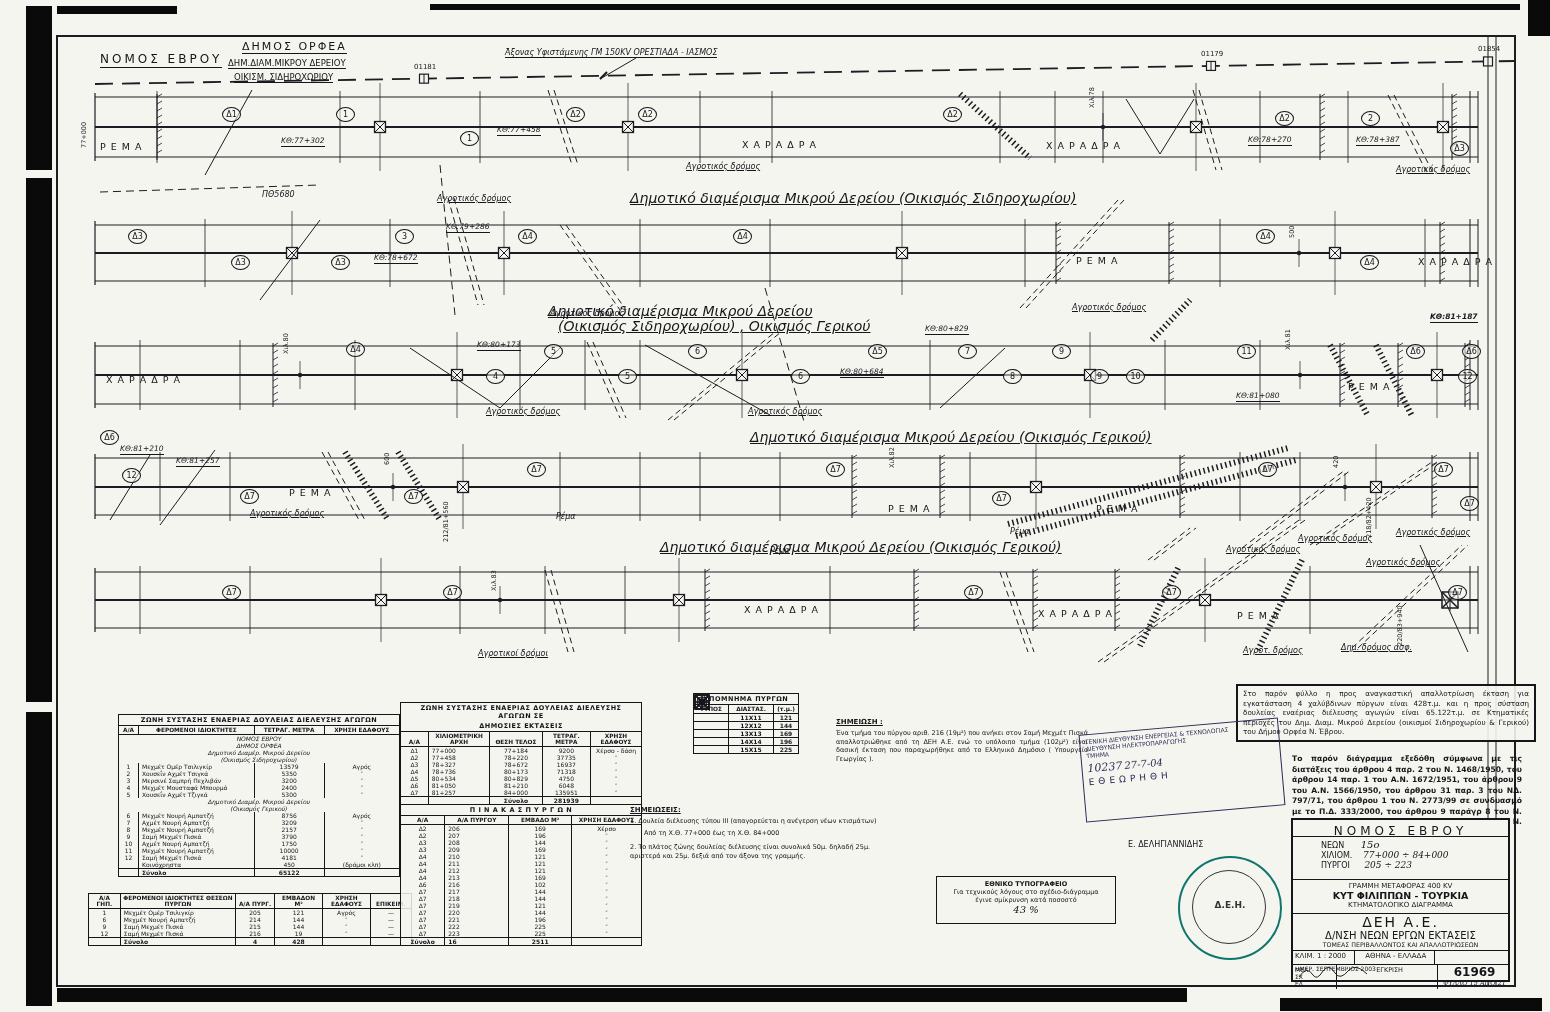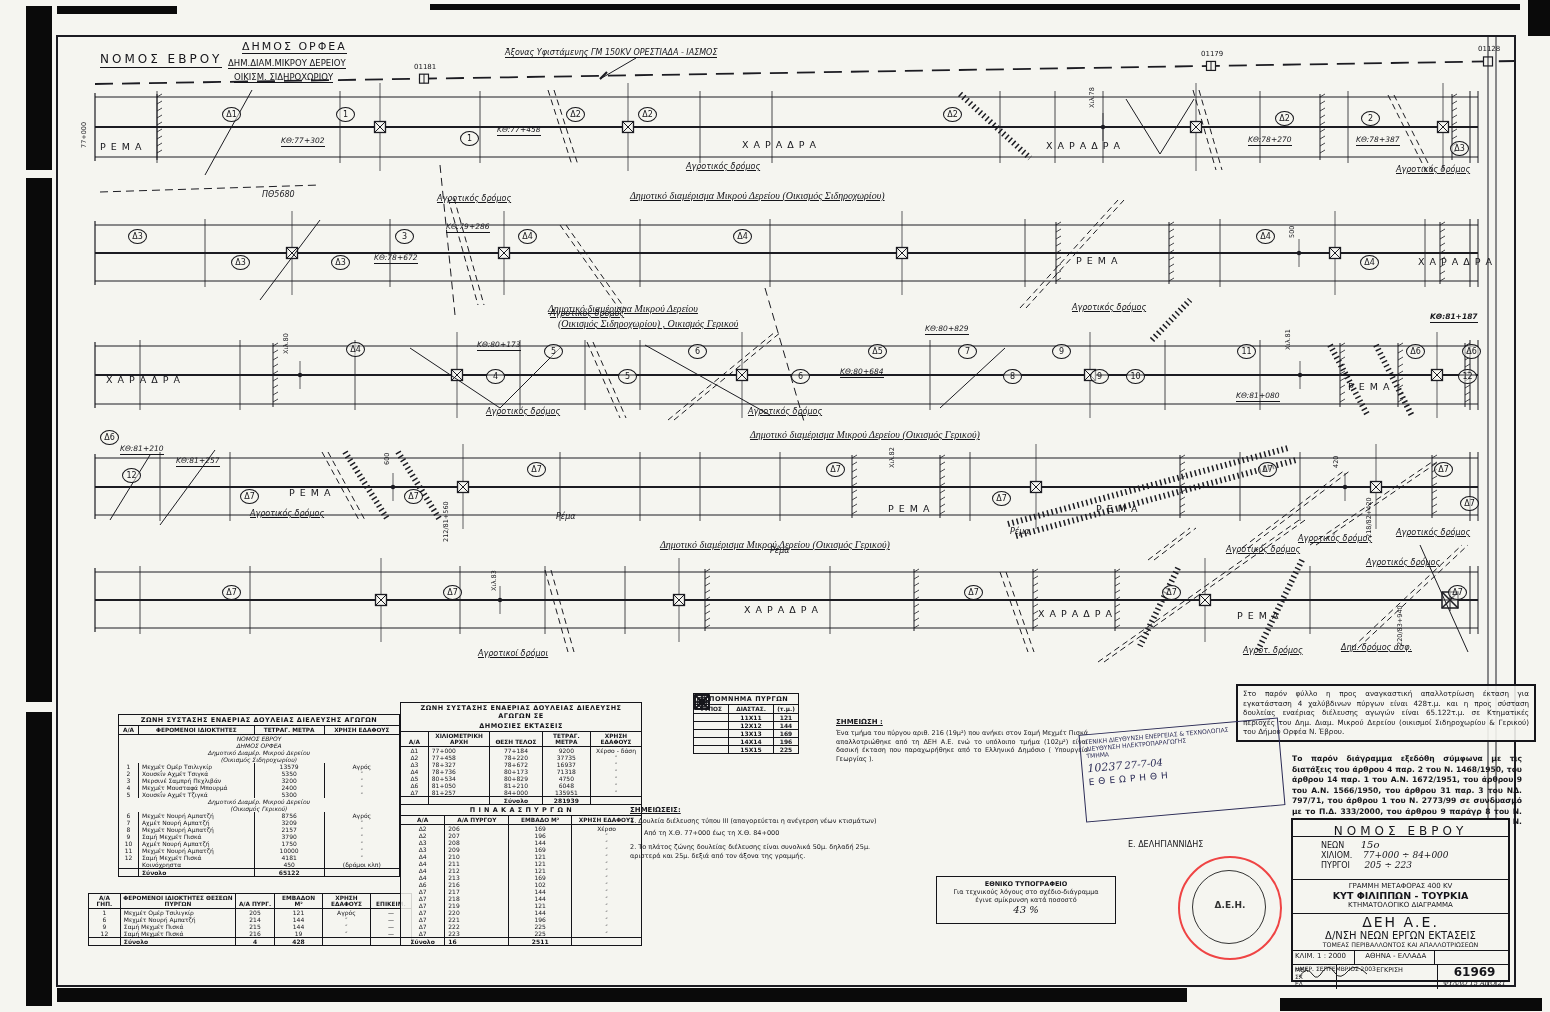--- a/index.html
+++ b/index.html
@@ -8,21 +8,21 @@
   svg{position:absolute;left:0;top:0;}
   .lbl{position:absolute;white-space:nowrap;color:#15151a;z-index:5;}
   .c{min-width:13px;height:13px;line-height:13px;border:1.2px solid #15151a;border-radius:50%;
      text-align:center;font-size:8px;padding:0 2px;background:rgba(245,245,240,.55);}
   .u{font-size:7.5px;font-style:italic;border-bottom:1px solid #15151a;padding-bottom:1px;}
   .iu{font-size:8px;font-style:italic;text-decoration:underline;}
   .i{font-size:8px;font-style:italic;}
   .sp{font-size:9.5px;letter-spacing:5px;}
   .v{font-size:6.5px;transform:rotate(-90deg);transform-origin:left bottom;}
   .m{font-size:7px;}
-  .h{font-size:10px;font-style:italic;text-decoration:underline;font-family:Liberation Serif, serif;}
+  .h{font-size:14px;font-style:italic;text-decoration:underline;}
   .hdrblk div{position:absolute;white-space:nowrap;}
   .tbl{position:absolute;border:1.5px solid #15151a;font-size:6px;background:rgba(245,245,240,.85);z-index:6;}
   .tbl .ttl{border-bottom:1px solid #15151a;text-align:center;font-size:6.5px;font-weight:bold;
             padding:1px 2px;letter-spacing:.5px;}
   .tbl table{border-collapse:collapse;width:100%;}
   .tbl th{border-bottom:1px solid #15151a;font-size:5.8px;font-weight:bold;padding:1px 2px;vertical-align:bottom;}
   .tbl td{padding:0 3px;line-height:7px;font-size:6px;}
   .tbl td+td,.tbl th+th{border-left:1px solid #15151a;}
   .tbl tr.sec td{text-align:center;font-style:italic;border-left:none;}
   .tbl tr.tot td{border-top:1px solid #15151a;font-weight:bold;}
@@ -578,21 +578,21 @@
       <div class="lbl iu" style="left: 1243px; top: 646px;">Αγροτ. δρόμος</div>
       <div class="lbl iu" style="left: 1341px; top: 643px;">Δημ. δρόμος ασφ.</div>
       <div class="lbl v" style="left: 1404px; top: 638px;">220/83+940</div>
       <div class="lbl h" style="left: 630px; top: 190px;">Δημοτικό διαμέρισμα Μικρού Δερείου (Οικισμός Σιδηροχωρίου)</div>
       <div class="lbl h" style="left: 548px; top: 303px;">Δημοτικό διαμέρισμα Μικρού Δερείου</div>
       <div class="lbl h" style="left: 558px; top: 318px;">(Οικισμός Σιδηροχωρίου) , Οικισμός Γερικού</div>
       <div class="lbl h" style="left: 750px; top: 429px;">Δημοτικό διαμέρισμα Μικρού Δερείου (Οικισμός Γερικού)</div>
       <div class="lbl h" style="left: 660px; top: 539px;">Δημοτικό διαμέρισμα Μικρού Δερείου (Οικισμός Γερικού)</div>
       <div class="lbl m" style="left: 414px; top: 62.6711px;">01181</div>
       <div class="lbl m" style="left: 1201px; top: 49.9239px;">01179</div>
-      <div class="lbl m" style="left: 1478px; top: 45.4373px;">01128</div>
+      <div class="lbl m" style="left: 1478px; top: 45.4373px;">01854</div>
     </div>
 
 <div class="tbl" style="left:118px;top:714px;width:280px;">
   <div class="ttl">ΖΩΝΗ ΣΥΣΤΑΣΗΣ ΕΝΑΕΡΙΑΣ ΔΟΥΛΕΙΑΣ ΔΙΕΛΕΥΣΗΣ ΑΓΩΓΩΝ</div>
   <table>
         <thead>
           <tr>
             <th>Α/Α</th>
             <th>ΦΕΡΟΜΕΝΟΙ  ΙΔΙΟΚΤΗΤΕΣ</th>
             <th>ΤΕΤΡΑΓ. ΜΕΤΡΑ</th>
@@ -1053,21 +1053,21 @@
   <div style="font-size:6px;">ΓΕΝΙΚΗ ΔΙΕΥΘΥΝΣΗ ΕΝΕΡΓΕΙΑΣ &amp; ΤΕΧΝΟΛΟΓΙΑΣ</div>
   <div style="font-size:6px;">ΔΙΕΥΘΥΝΣΗ ΗΛΕΚΤΡΟΠΑΡΑΓΩΓΗΣ</div>
   <div style="font-size:6px;">ΤΜΗΜΑ</div>
   <div style="margin-top:3px;">
     <span class="script" style="font-size:11px;">10237</span>
     <span class="script" style="font-size:10px;">27-7-04</span>
   </div>
   <div style="font-size:9px;letter-spacing:4px;margin-top:2px;">ΕΘΕΩΡΗΘΗ</div>
 </div>
 <div class="lbl" style="left:1128px;top:840px;font-size:8px;z-index:7;">Ε. ΔΕΛΗΓΙΑΝΝΙΔΗΣ</div>
-<div style="position:absolute;left:1178px;top:856px;width:100px;height:100px;border:2px solid #ef4444;border-radius:50%;z-index:6;">
+<div style="position:absolute;left:1178px;top:856px;width:100px;height:100px;border:2px solid #0f766e;border-radius:50%;z-index:6;">
   <div style="position:absolute;left:12px;top:12px;width:72px;height:72px;border:1px solid #333;border-radius:50%;"></div>
   <div style="position:absolute;left:0;top:42px;width:100%;text-align:center;font-size:9px;font-weight:bold;color:#333;">Δ.Ε.Η.</div>
 </div>
 
 <div id="titleblock" style="left:1291px;top:818px;width:215px;height:160px;">
   <div class="row" style="height:16px;text-align:center;">
     <span style="font-size:12px;letter-spacing:4px;line-height:16px;">ΝΟΜΟΣ  ΕΒΡΟΥ</span>
   </div>
   <div class="row" style="height:40px;font-size:8px;padding-left:28px;">
     <div style="margin-top:2px;"><span>ΝΕΩΝ</span>

